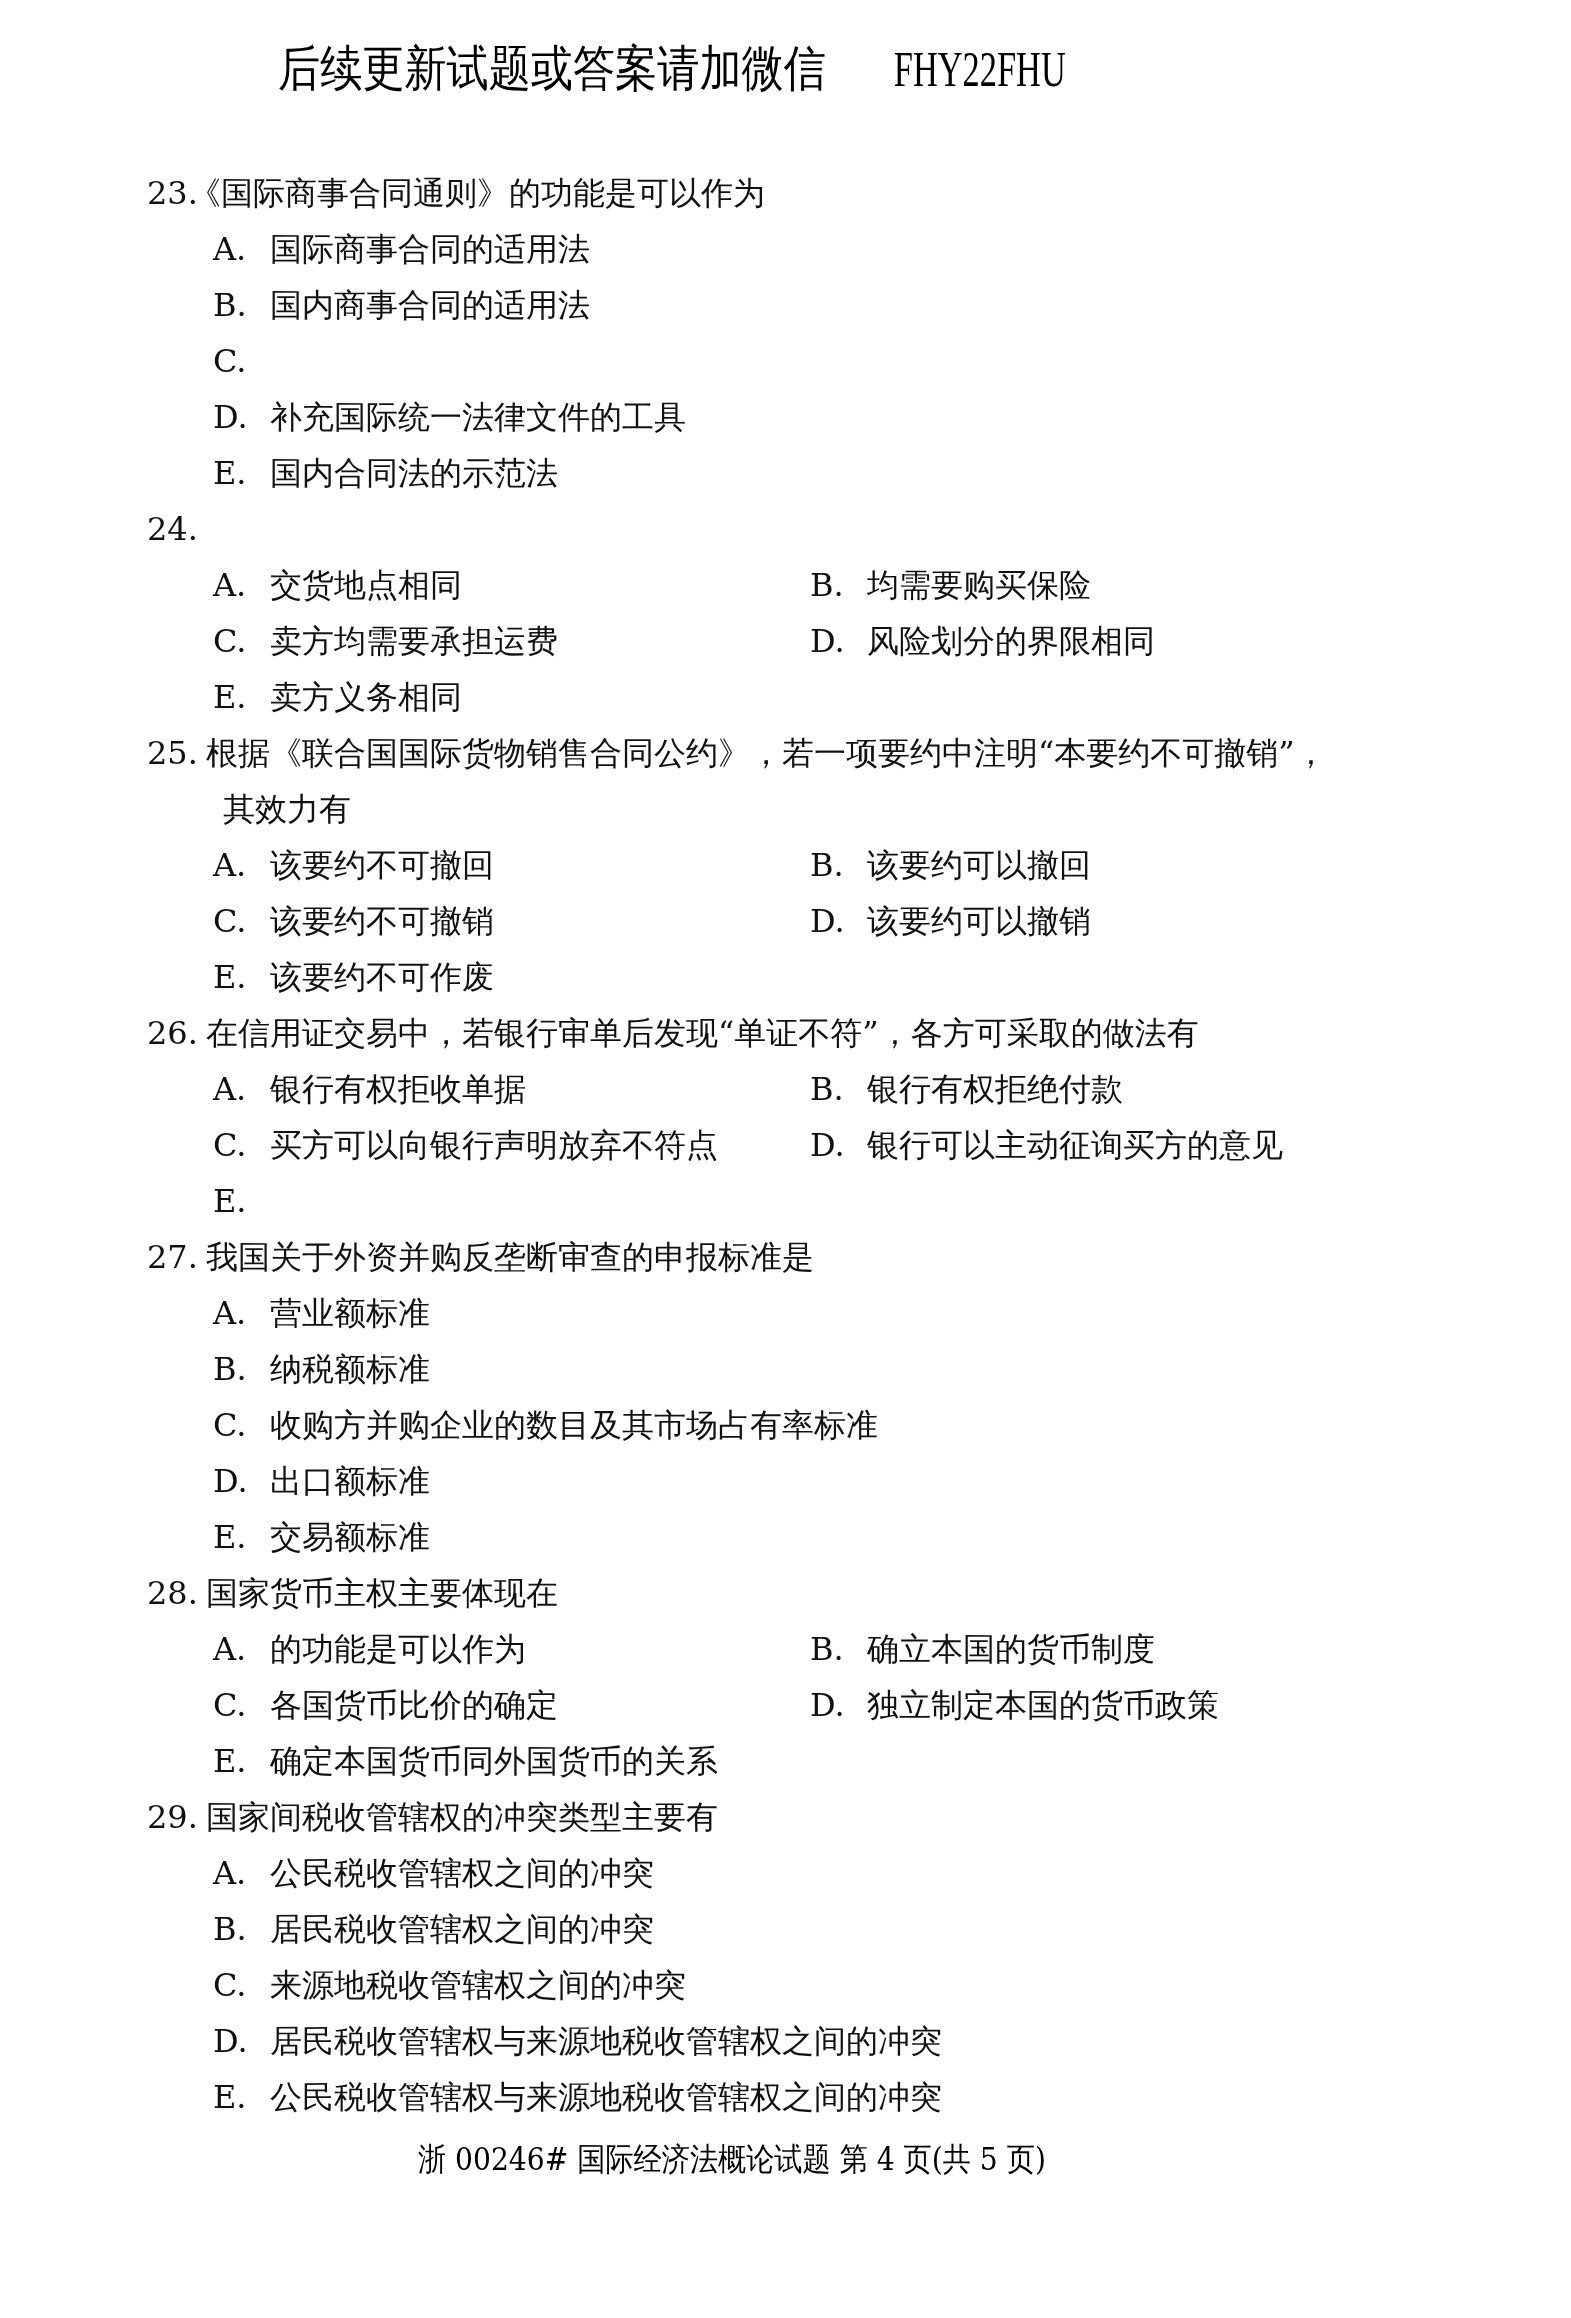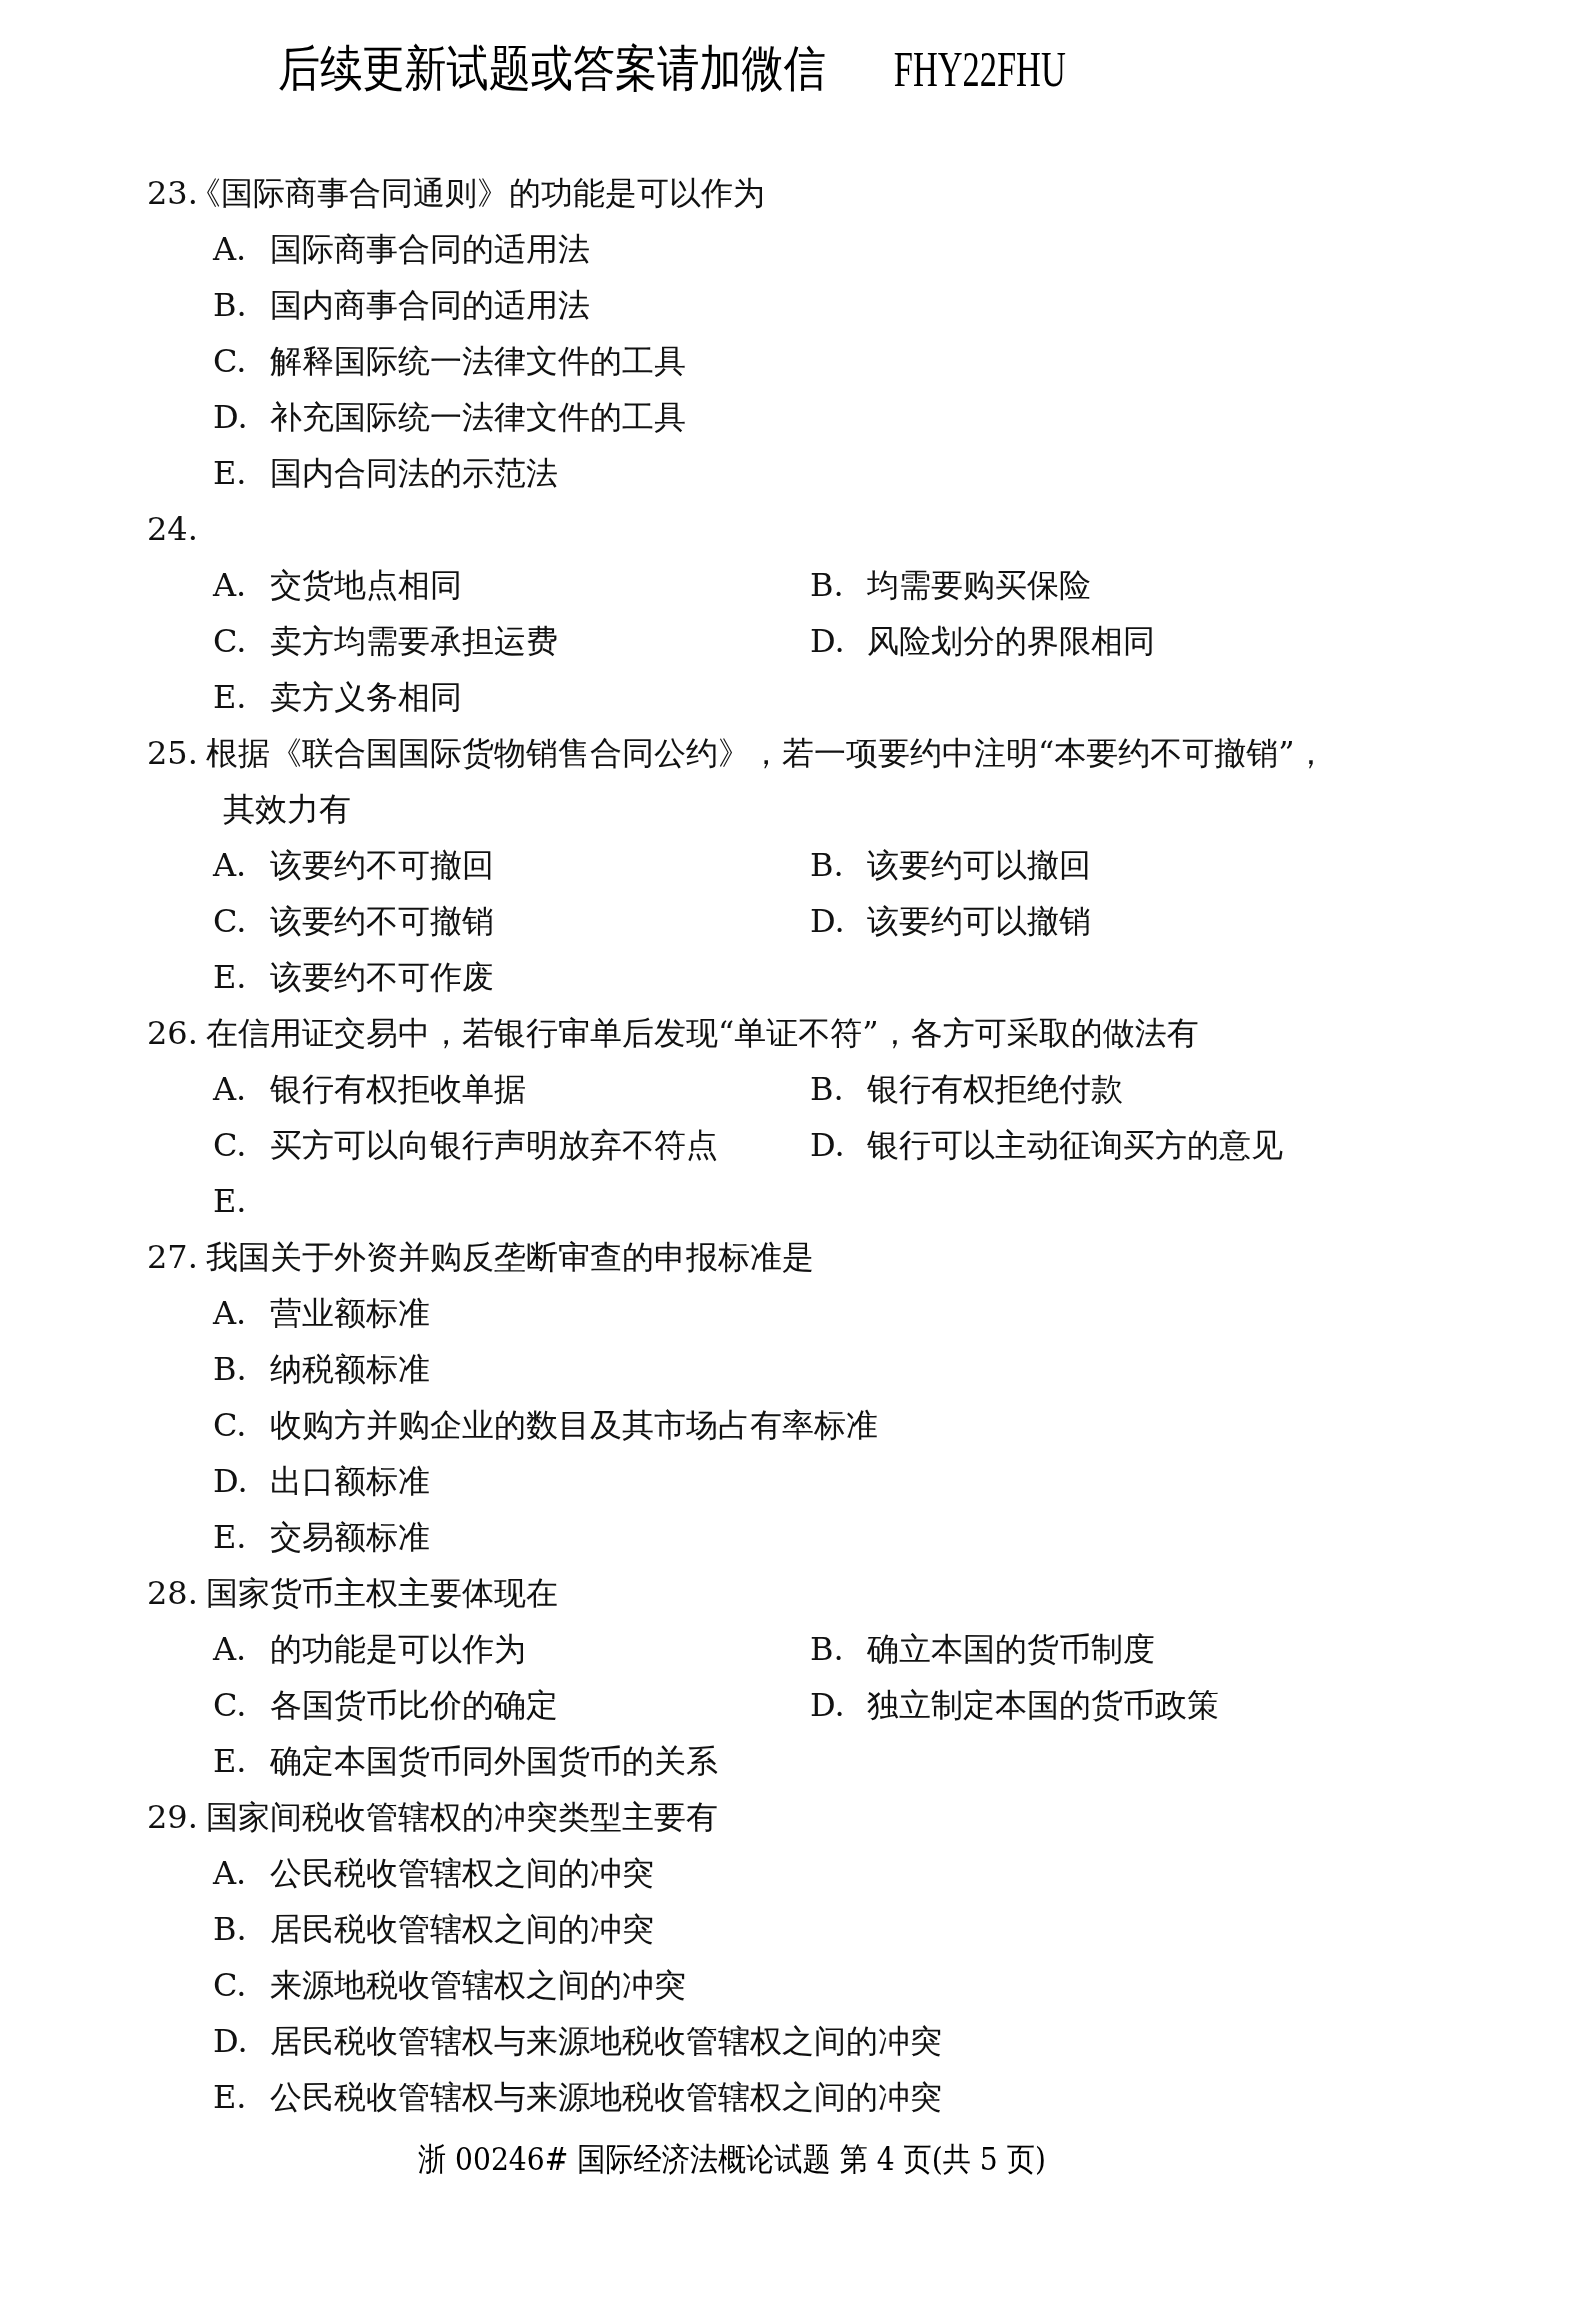--- a/index.html
+++ b/index.html
@@ -112,21 +112,20 @@
     </div>
     <div class="line">
       <span class="opt left">
           <span class="letter">B.</span>
           <span>国内商事合同的适用法</span>
         </span>
     </div>
     <div class="line">
       <span class="opt left">
           <span class="letter">C.</span>
-          <span>解释国际统一法律文件的工具</span>
         </span>
     </div>
     <div class="line">
       <span class="opt left">
           <span class="letter">D.</span>
           <span>补充国际统一法律文件的工具</span>
         </span>
     </div>
     <div class="line">
       <span class="opt left">

